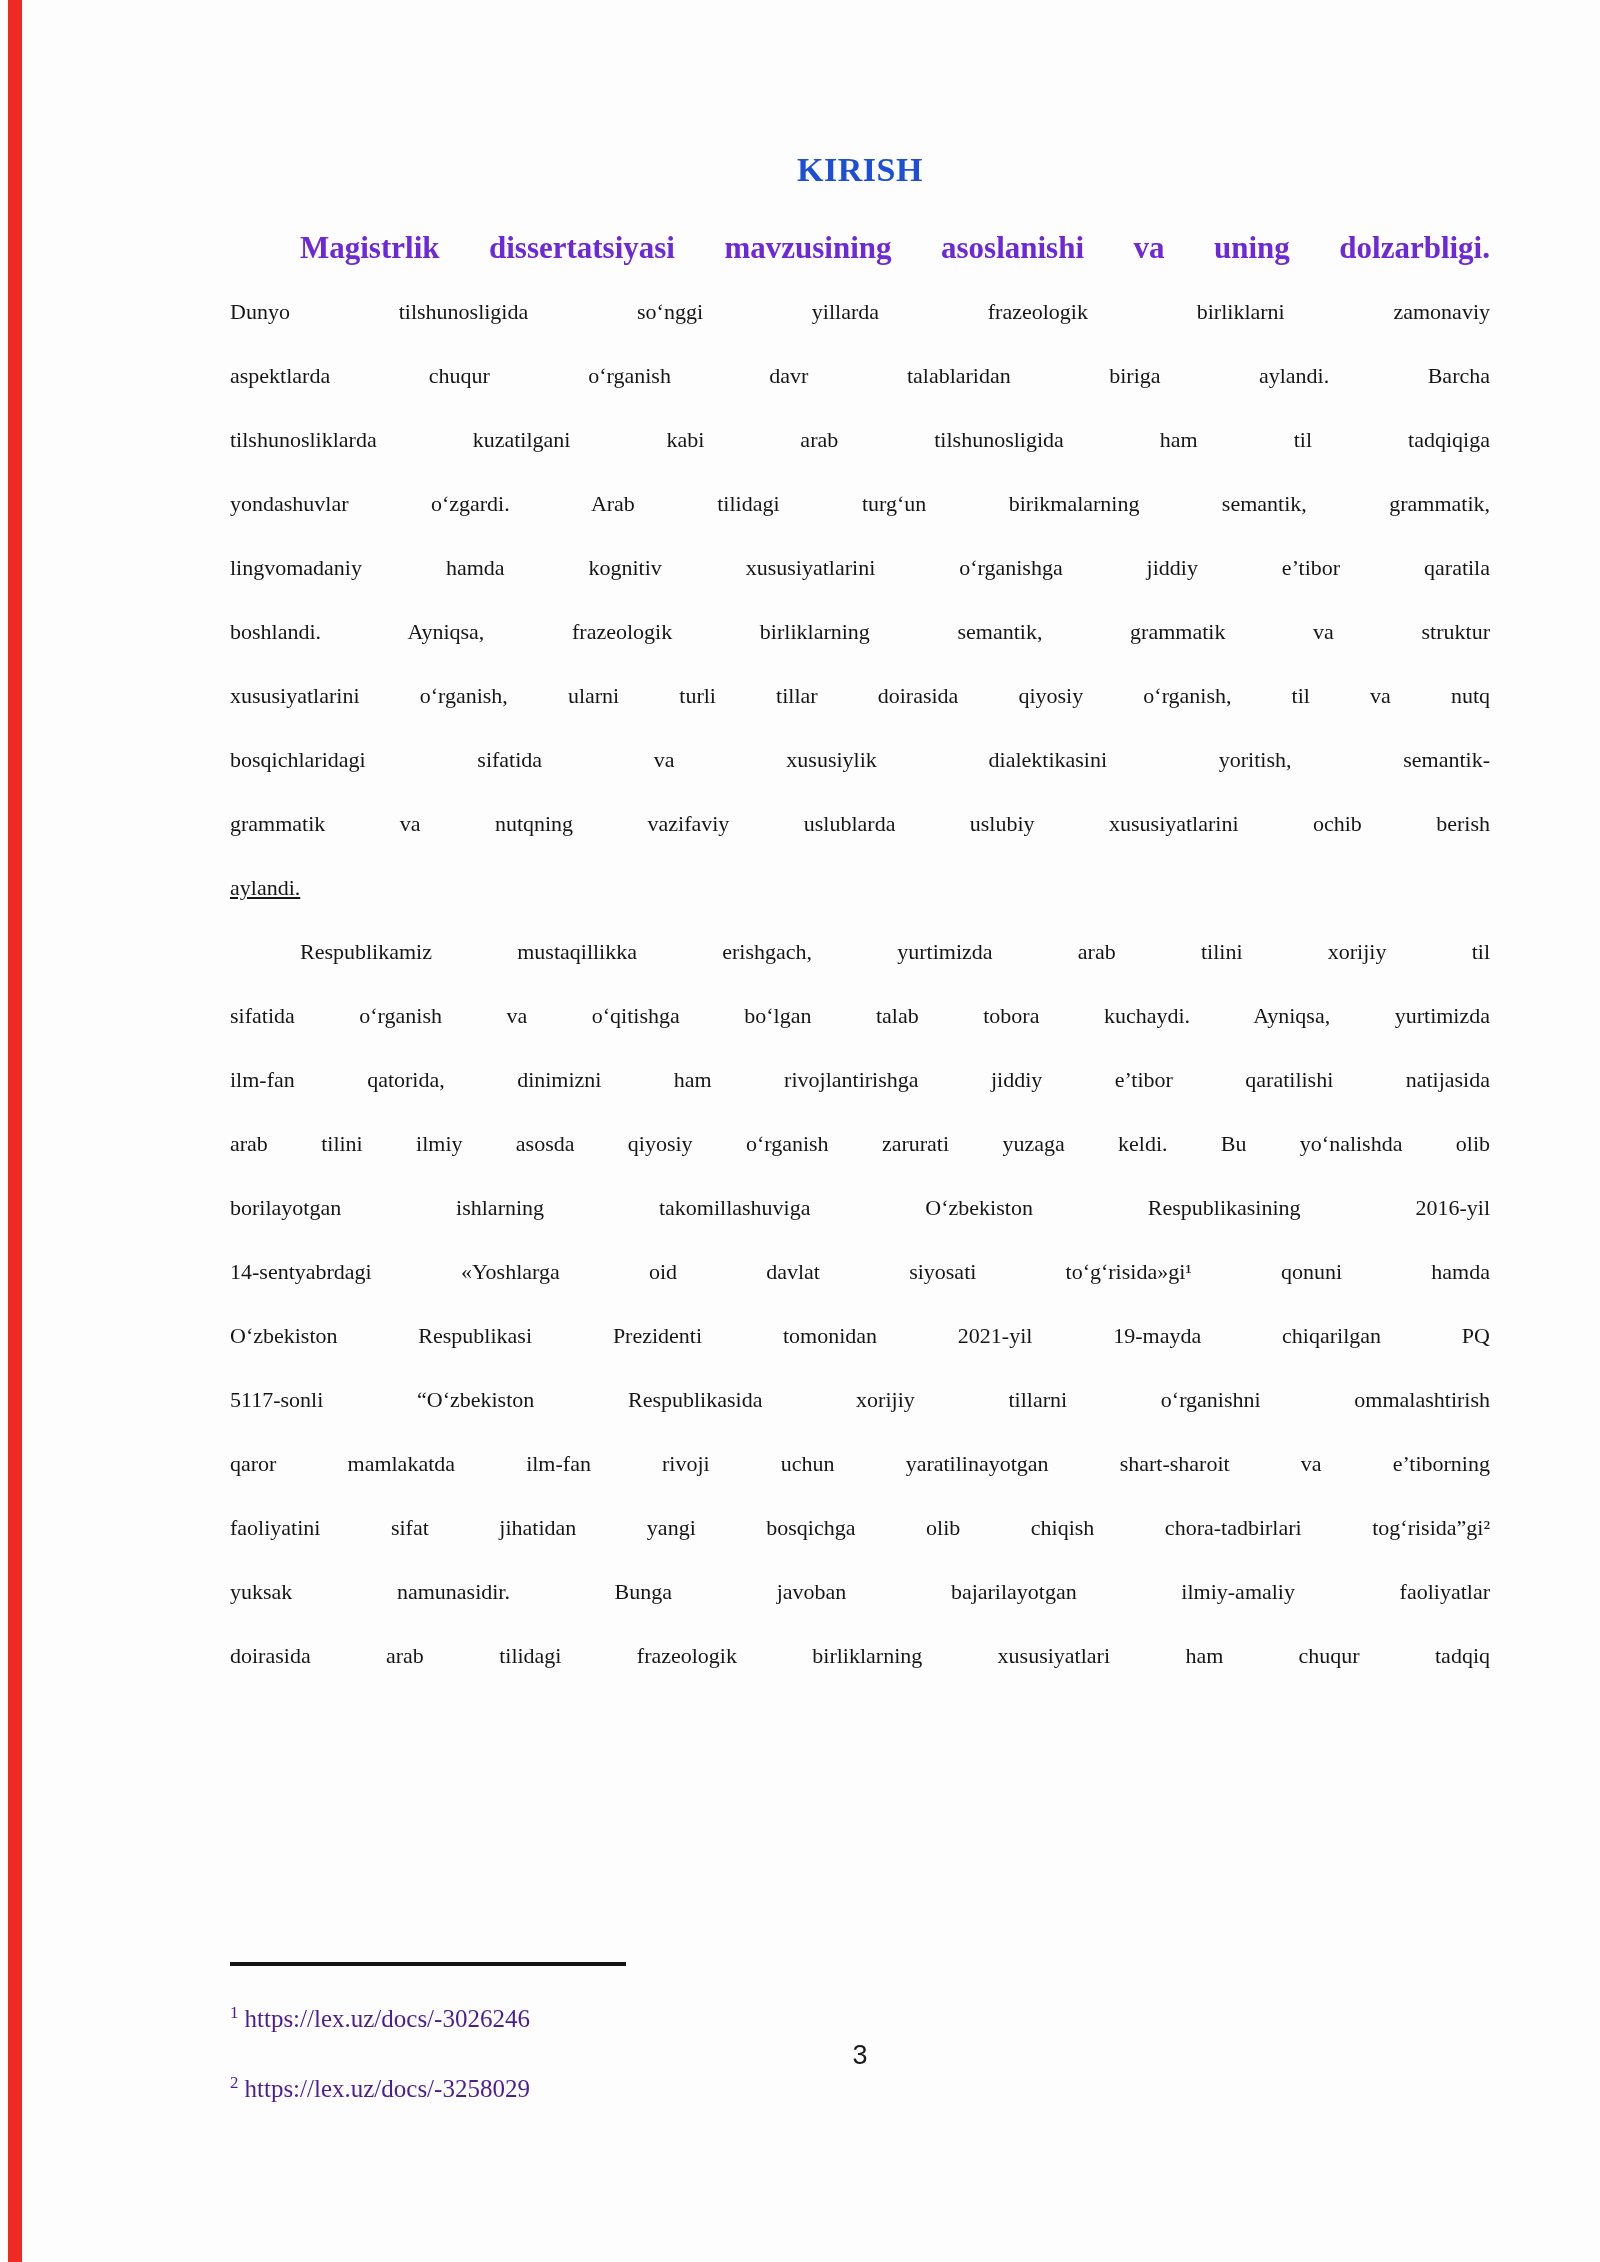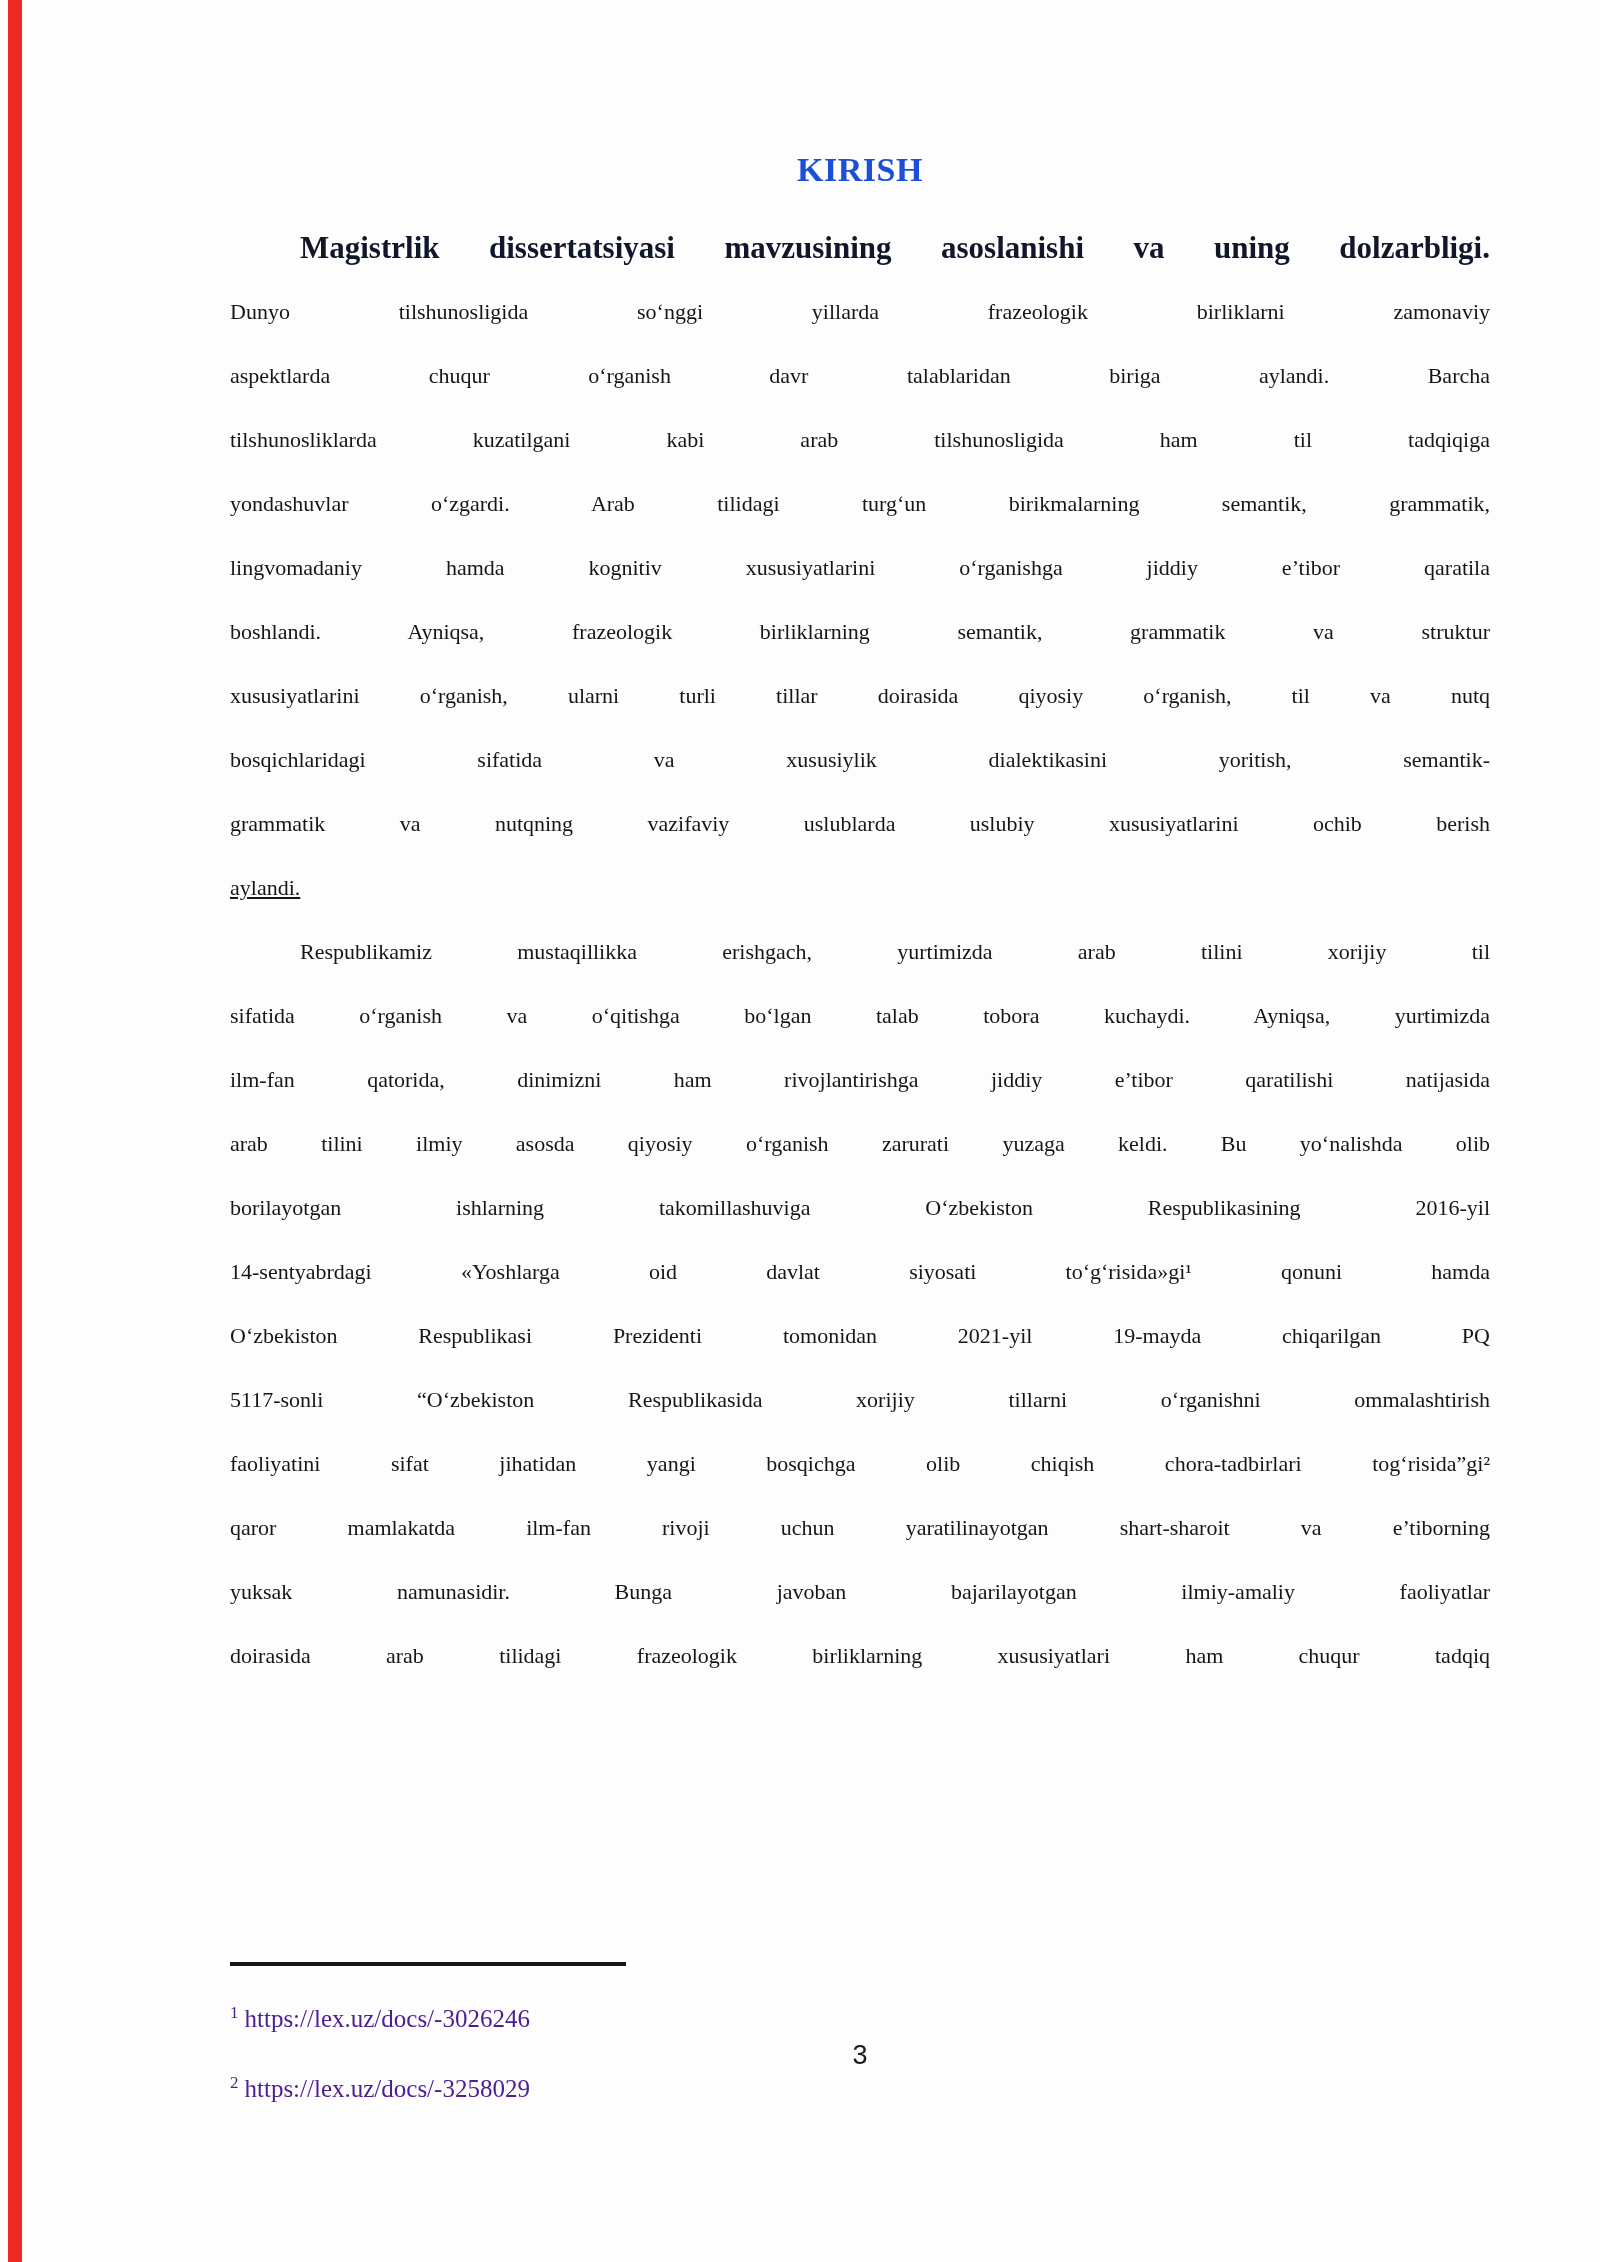--- a/index.html
+++ b/index.html
@@ -46,21 +46,21 @@
     line-height: 64px;
     font-size: 22px;
     text-align: justify;
     text-align-last: justify;
     white-space: normal;
     overflow: visible;
   }
   .line.bold {
     font-weight: 700;
     font-size: 31px;
-    color: #0f172a;
+    color: #6d28d9;
   }
   .line.indent {
     text-indent: 70px;
   }
   .line.last {
     text-align-last: left;
     text-decoration: underline;
   }
   .footnotes {
     position: absolute;
@@ -119,22 +119,22 @@
       <div class="line">grammatik va nutqning vazifaviy uslublarda uslubiy xususiyatlarini ochib berish</div>
       <div class="line last">aylandi.</div>
       <div class="line indent">Respublikamiz mustaqillikka erishgach, yurtimizda arab tilini xorijiy til</div>
       <div class="line">sifatida o‘rganish va o‘qitishga bo‘lgan talab tobora kuchaydi. Ayniqsa, yurtimizda</div>
       <div class="line">ilm-fan qatorida, dinimizni ham rivojlantirishga jiddiy e’tibor qaratilishi natijasida</div>
       <div class="line">arab tilini ilmiy asosda qiyosiy o‘rganish zarurati yuzaga keldi. Bu yo‘nalishda olib</div>
       <div class="line">borilayotgan ishlarning takomillashuviga O‘zbekiston Respublikasining 2016-yil</div>
       <div class="line">14-sentyabrdagi «Yoshlarga oid davlat siyosati to‘g‘risida»gi¹ qonuni hamda</div>
       <div class="line">O‘zbekiston Respublikasi Prezidenti tomonidan 2021-yil 19-mayda chiqarilgan PQ</div>
       <div class="line">5117-sonli “O‘zbekiston Respublikasida xorijiy tillarni o‘rganishni ommalashtirish</div>
+      <div class="line">qaror mamlakatda ilm-fan rivoji uchun yaratilinayotgan shart-sharoit va e’tiborning</div>
       <div class="line">faoliyatini sifat jihatidan yangi bosqichga olib chiqish chora-tadbirlari tog‘risida”gi²</div>
-      <div class="line">qaror mamlakatda ilm-fan rivoji uchun yaratilinayotgan shart-sharoit va e’tiborning</div>
       <div class="line">yuksak namunasidir. Bunga javoban bajarilayotgan ilmiy-amaliy faoliyatlar</div>
       <div class="line">doirasida arab tilidagi frazeologik birliklarning xususiyatlari ham chuqur tadqiq</div>
     </div>
 
   <div class="footnotes">
     <div class="footnote-sep"></div>
     <div class="footnote-line">
       <sup>1</sup><span>https://lex.uz/docs/-3026246</span>
     </div>
     <div class="footnote-line">

